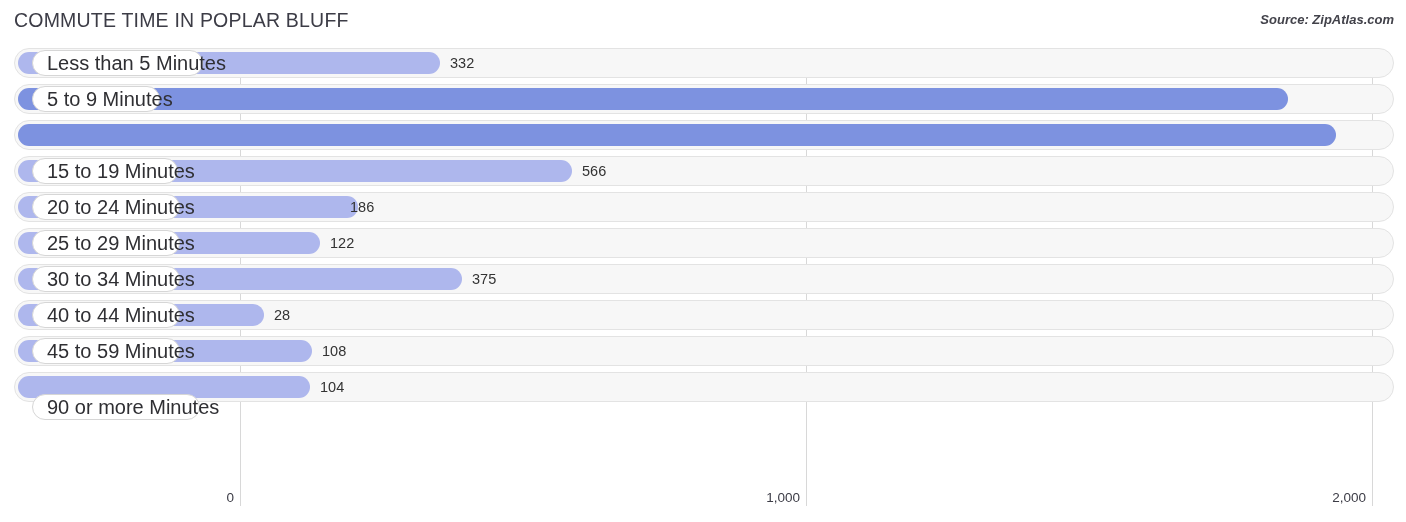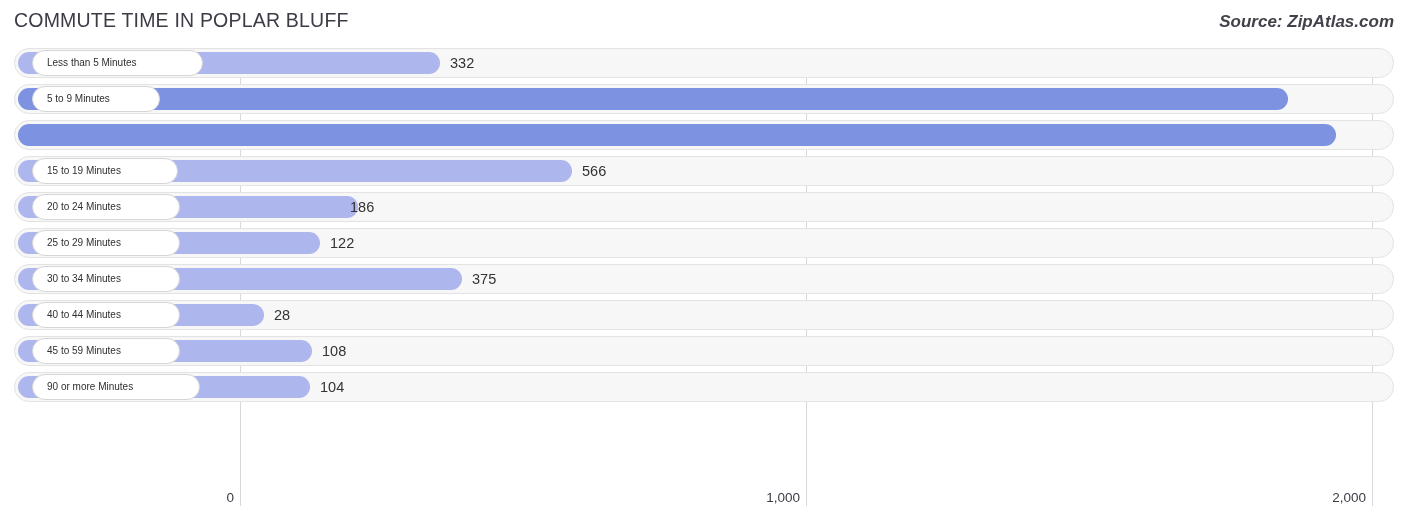--- a/index.html
+++ b/index.html
@@ -30,21 +30,21 @@
     font-size: 19.5px;
     font-weight: 400;
     letter-spacing: 0.2px;
     color: #3c3c46;
     white-space: nowrap;
   }
   .source-note {
     position: absolute;
     right: 12px;
     top: 12px;
-    font-size: 17px;
+    font-size: 13px;
     font-style: italic;
     font-weight: bold;
     color: #42424a;
     white-space: nowrap;
   }
 
   
   .plot {
     position: absolute;
     left: 0;
@@ -115,21 +115,21 @@
     background: #ffffff;
     border: 1px solid #d6d6d6;
     border-radius: 13px;
     display: flex;
     align-items: center;
     padding: 0 14px;
     box-sizing: border-box;
     white-space: nowrap;
   }
   .label-pill span {
-    font-size: 10px;
+    font-size: 20px;
     color: #2f2f33;
     line-height: 1;
   }
 
   
   .value-out {
     position: absolute;
     top: 0;
     height: 30px;
     display: flex;
@@ -256,21 +256,21 @@
         <div class="track"></div>
         <div class="bar" style="width: 294px;"></div>
         <div class="label-pill" style="width: 148px;">
           <span>45 to 59 Minutes</span>
         </div>
         <div class="value-out" style="left: 322px;">108</div>
       </div>
       <div class="row">
         <div class="track"></div>
         <div class="bar" style="width: 292px;"></div>
-        <div class="label-pill" style="width: 168px;">
+        <div class="label-pill" style="width: 168px; margin-top: 20px;">
           <span>90 or more Minutes</span>
         </div>
         <div class="value-out" style="left: 320px;">104</div>
       </div>
     </div>
 </div>
 
 <div class="axis">
     <div class="tick-mark" style="left: 240px;"></div>
     <div class="tick-label" style="left: 240px;">0</div>

